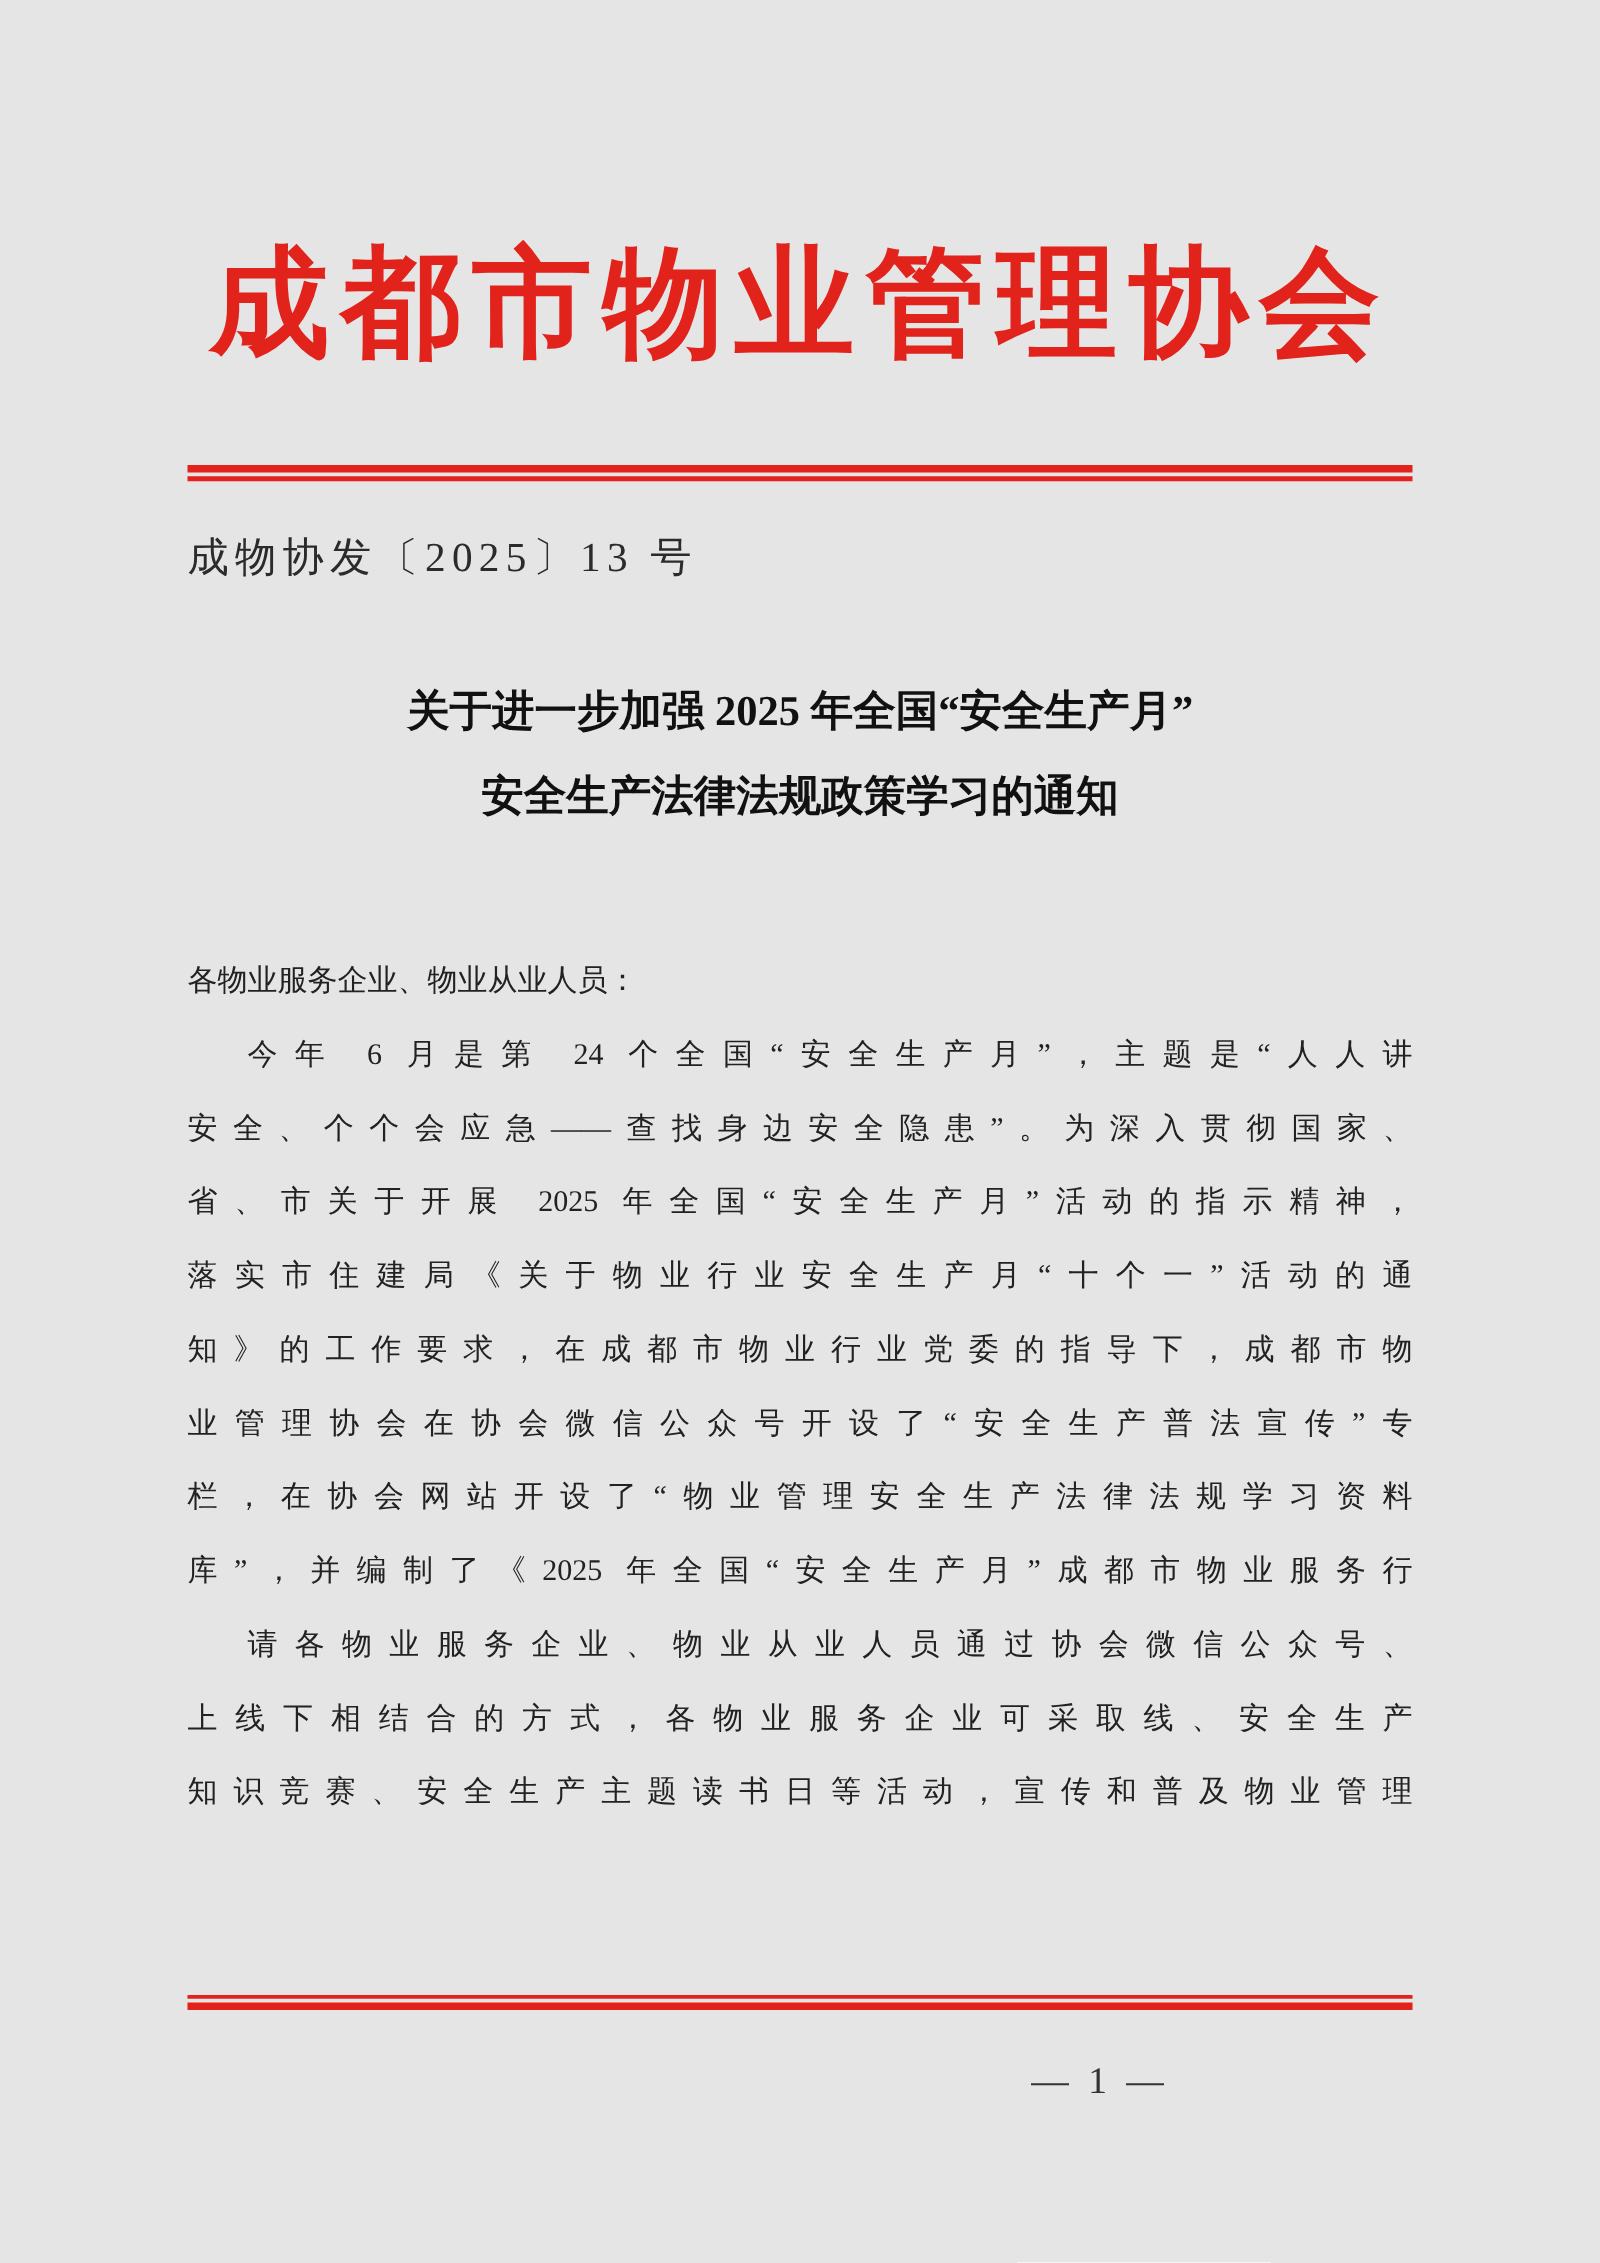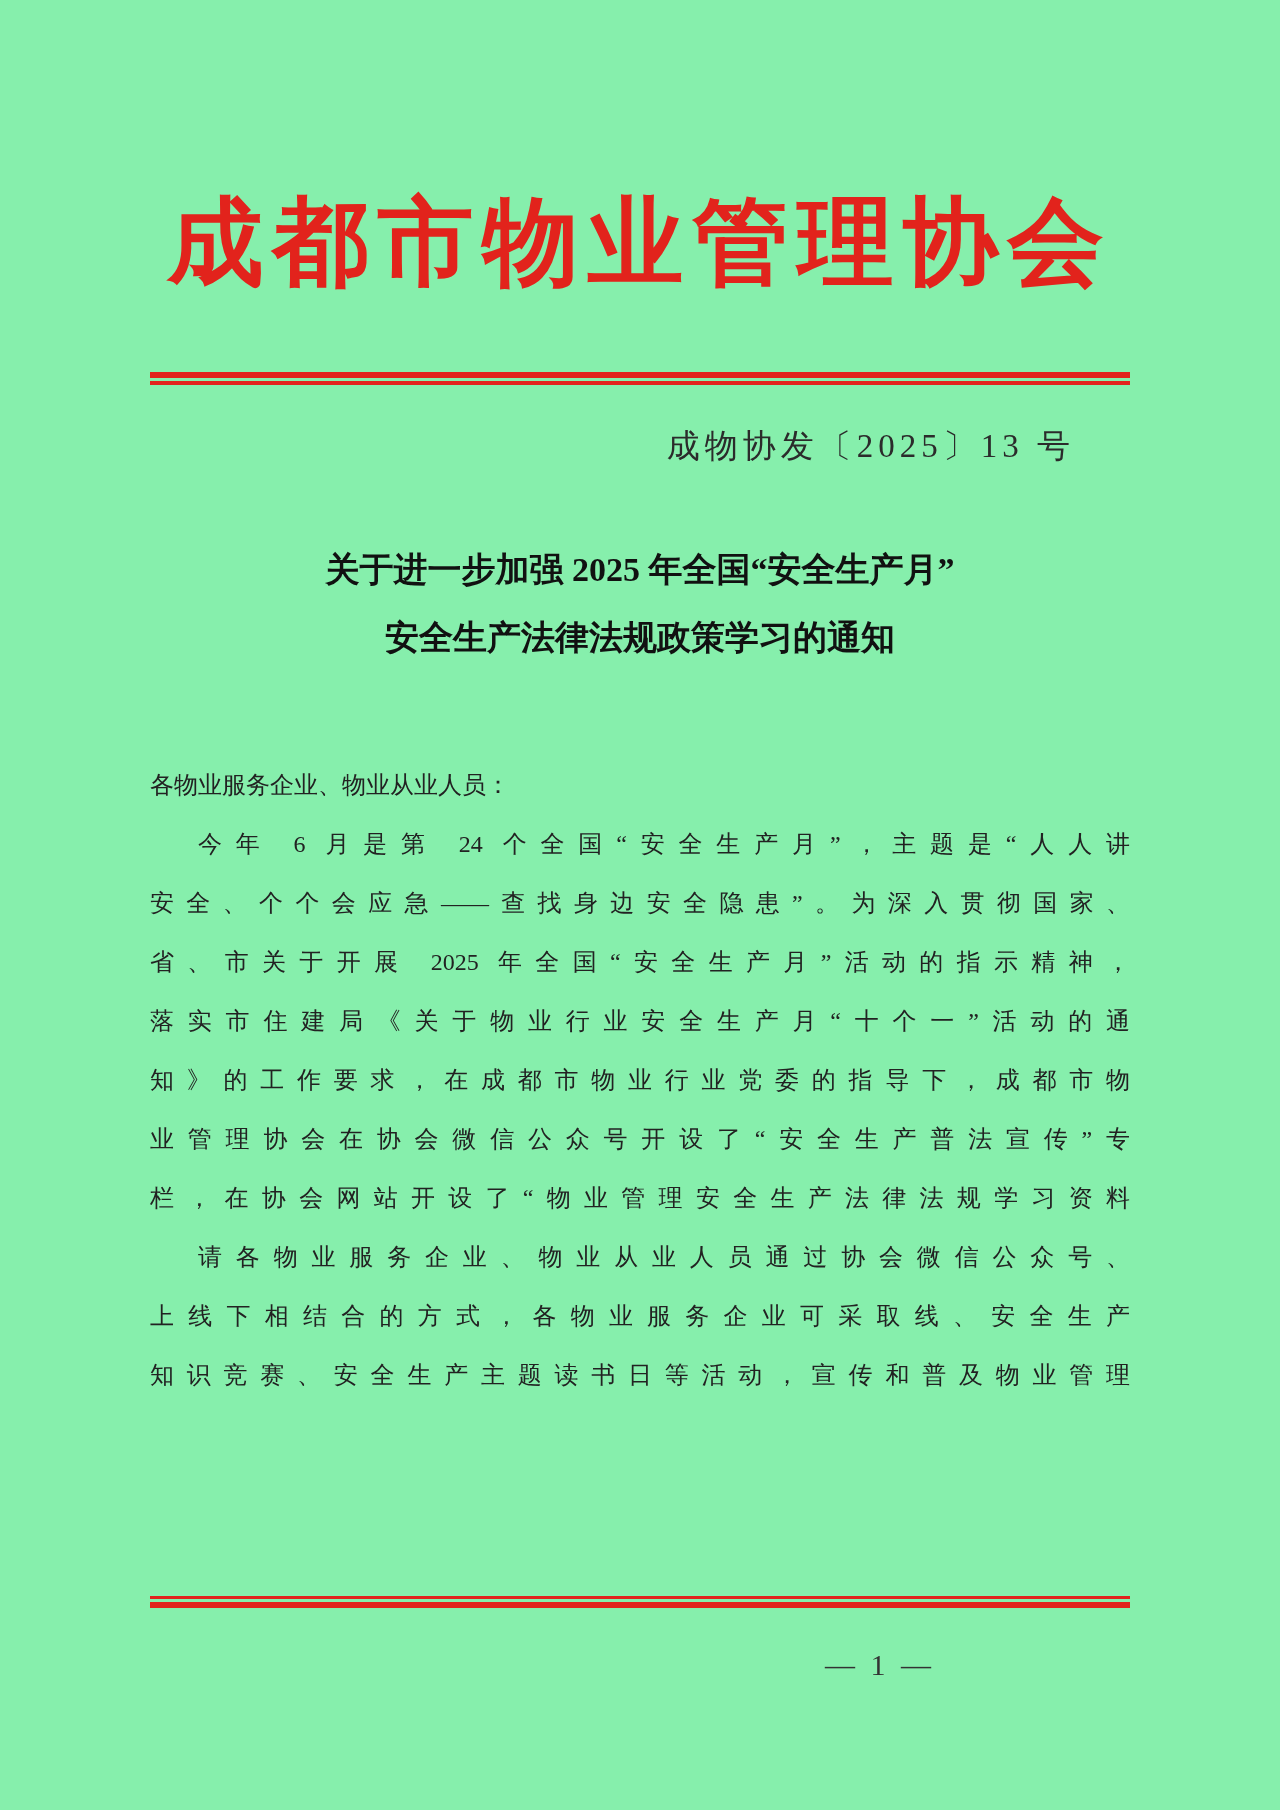--- a/index.html
+++ b/index.html
@@ -48,21 +48,20 @@
     padding-top: 3px;
   }
   .rule-bottom .inner {
     border-top: 6px solid;
   }
   .doc-number {
     position: absolute;
     top: 424px;
     left: 150px;
     width: 925px;
-    text-align: right;
     font-size: 33px;
     letter-spacing: 5px;
     color: #2b2b2b;
     white-space: nowrap;
   }
   .doc-title {
     position: absolute;
     top: 536px;
     left: 120px;
     width: 1040px;
@@ -101,21 +100,21 @@
     text-align: right;
     font-size: 30px;
     letter-spacing: 4px;
     color: #333;
     white-space: nowrap;
   }
 </style>
 </head>
 <body>
 
-<div class="page" style="background: #86efac;">
+<div class="page" style="background: #e5e5e5;">
 
   <div class="org-name accent-text" style="color: rgb(226, 35, 28);">成都市物业管理协会</div>
 
   <div class="rule rule-top accent-border" style="border-color: rgb(226, 35, 28);">
     <div class="inner accent-border" style="border-color: rgb(226, 35, 28);"></div>
   </div>
 
   <div class="doc-number">成物协发〔2025〕13 号</div>
 
   <div class="doc-title">
@@ -125,20 +124,21 @@
 
   <div class="body-text">
     <div class="body-line">各物业服务企业、物业从业人员：</div>
     <div class="body-line fill indent">今年 6 月是第 24 个全国“安全生产月”，主题是“人人讲</div>
     <div class="body-line fill">安全、个个会应急——查找身边安全隐患”。为深入贯彻国家、</div>
     <div class="body-line fill">省、市关于开展 2025 年全国“安全生产月”活动的指示精神，</div>
     <div class="body-line fill">落实市住建局《关于物业行业安全生产月“十个一”活动的通</div>
     <div class="body-line fill">知》的工作要求，在成都市物业行业党委的指导下，成都市物</div>
     <div class="body-line fill">业管理协会在协会微信公众号开设了“安全生产普法宣传”专</div>
     <div class="body-line fill">栏，在协会网站开设了“物业管理安全生产法律法规学习资料</div>
+    <div class="body-line fill">库”，并编制了《2025 年全国“安全生产月”成都市物业服务行</div>
     <div class="body-line fill indent">请各物业服务企业、物业从业人员通过协会微信公众号、</div>
     <div class="body-line fill">上线下相结合的方式，各物业服务企业可采取线、安全生产</div>
     <div class="body-line fill">知识竞赛、安全生产主题读书日等活动，宣传和普及物业管理</div>
   </div>
 
   <div class="rule rule-bottom accent-border" style="border-color: rgb(226, 35, 28);">
     <div class="inner accent-border" style="border-color: rgb(226, 35, 28);"></div>
   </div>
 
   <div class="page-number">— 1 —</div>

